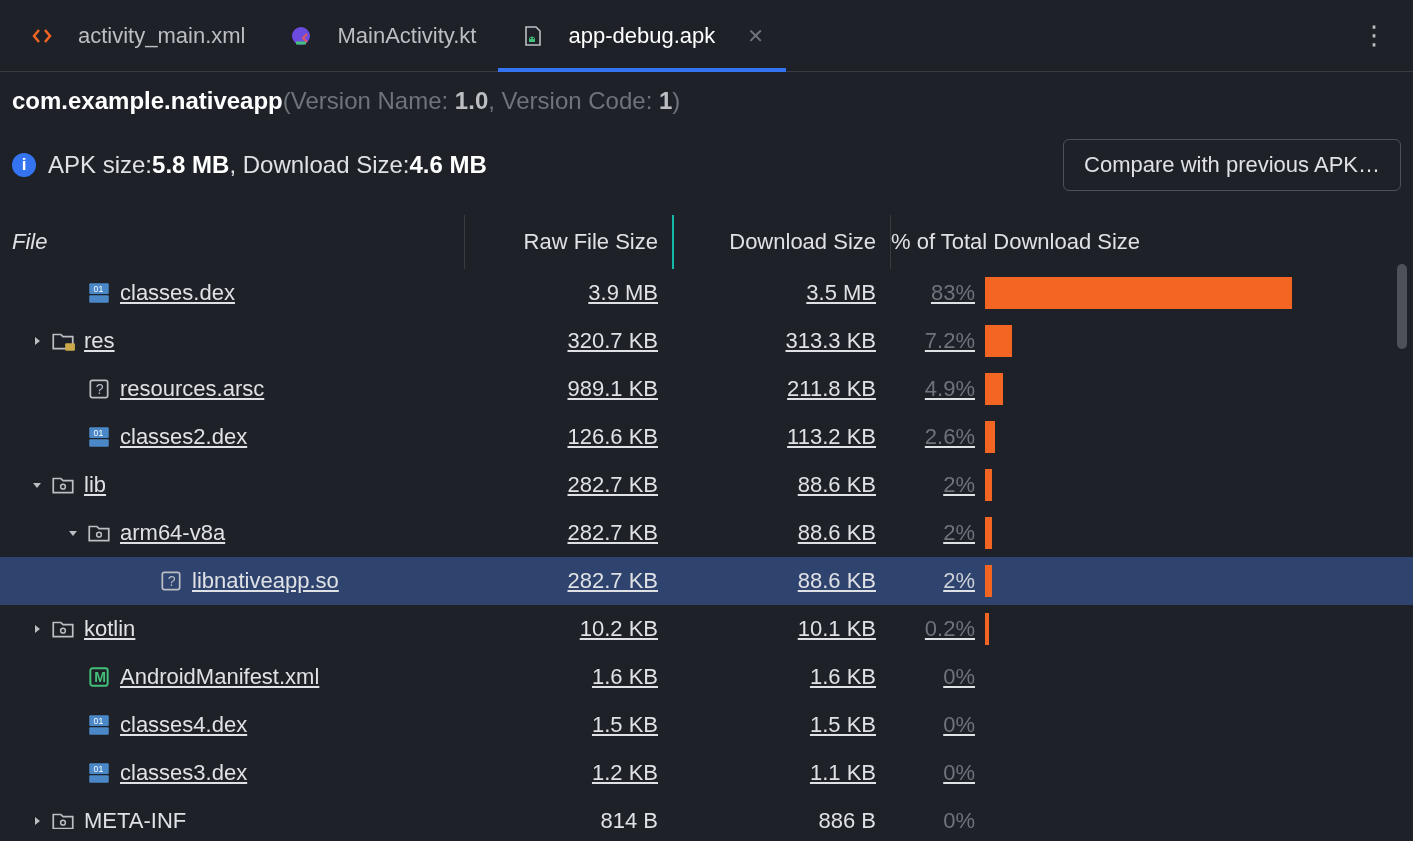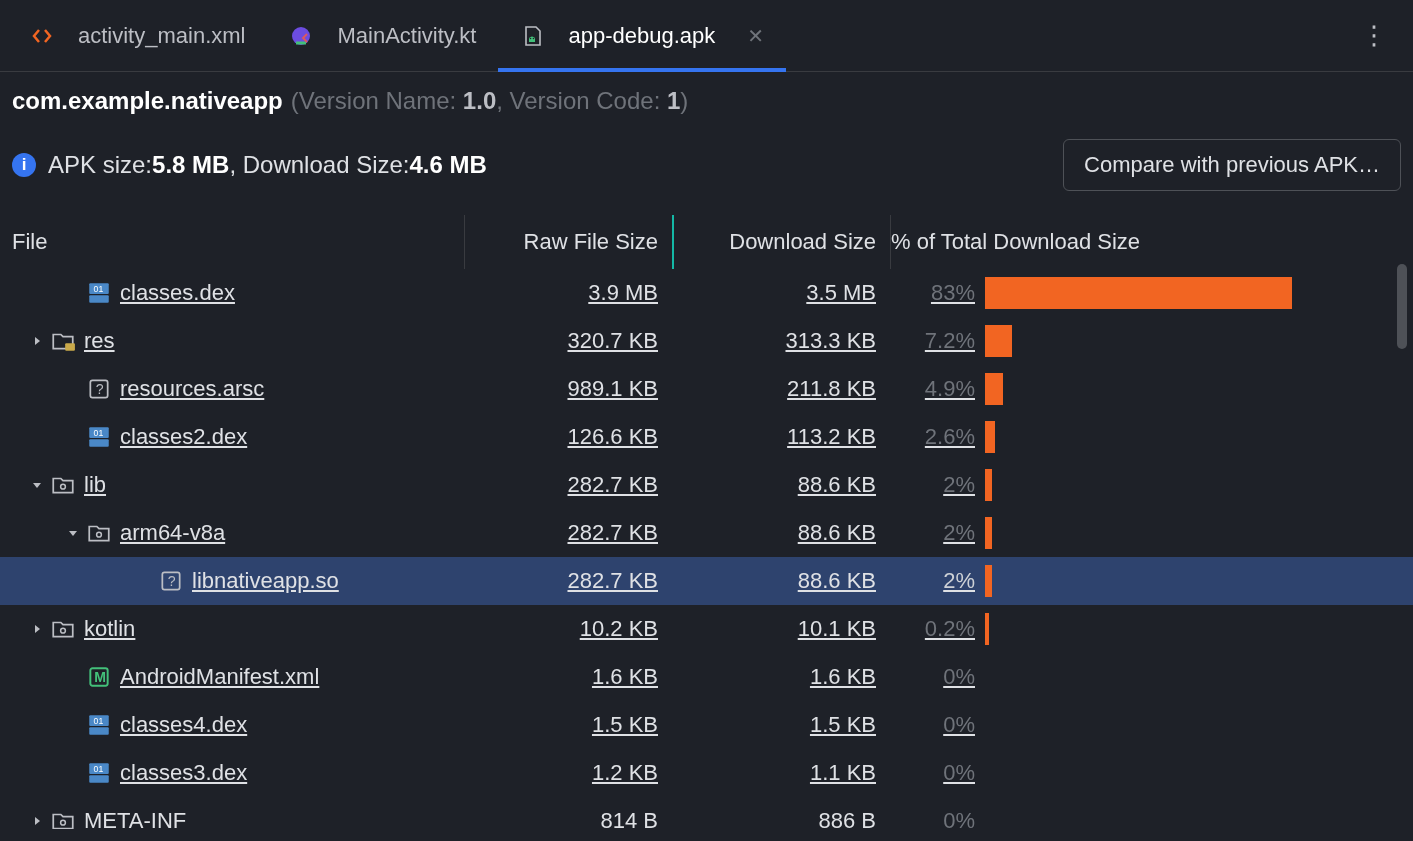--- a/index.html
+++ b/index.html
@@ -69,21 +69,20 @@
     }
     .icon-apk {
       width: 24px; height: 24px; display: inline-flex;
     }
     .info-bar {
       padding: 15px 12px 0 12px;
     }
     .package-line {
       display: flex;
       align-items: baseline;
-      gap: 8px;
       font-size: 24px;
     }
     .package-name {
       color: #ffffff;
       font-weight: 600;
     }
     .version-info {
       color: #6f737a;
       font-size: 24px;
     }
@@ -130,21 +129,21 @@
     }
     .table-header {
       display: flex;
       align-items: center;
       margin-top: 24px;
       padding: 0 12px;
       height: 54px;
       font-size: 22px;
       color: #dfe1e5;
     }
-    .col-file { flex: 0 0 452px; padding-left: 0; }
+    .col-file { flex: 0 0 452px; padding-left: 0; font-style: italic; }
     .col-raw { flex: 0 0 208px; text-align: right; padding-right: 14px; border-left: 1px solid #393b40; height: 100%; display: flex; align-items: center; justify-content: flex-end;}
     .col-download { flex: 0 0 218px; text-align: right; padding-right: 14px; border-left: 2px solid #14b8a6; height: 100%; display: flex; align-items: center; justify-content: flex-end;}
     .col-percent { flex: 1; border-left: 1px solid #393b40; height: 100%; display: flex; align-items: center;}
     .table-body {
       overflow-y: auto;
       height: 560px;
       text-decoration: underline;
     }
     .row {
       display: flex;

